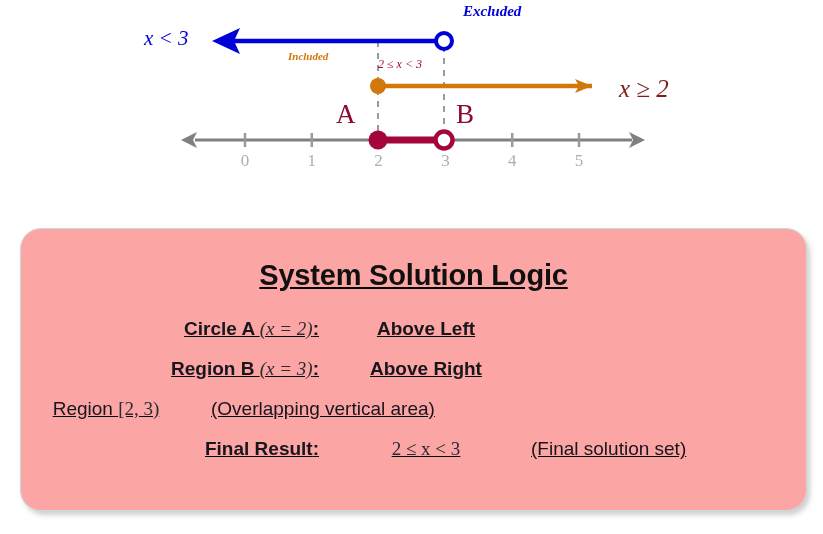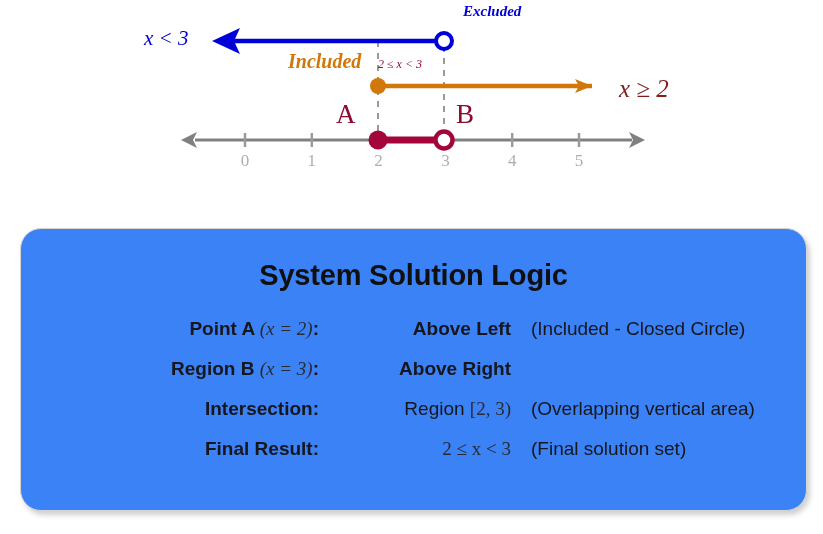--- a/index.html
+++ b/index.html
@@ -28,21 +28,21 @@
     font-size:21px;font-style:italic;
     color:#0000d8;
   }
   .lbl-excluded{
     left:463px;top:4px;
     font-size:15px;font-weight:bold;font-style:italic;
     color:#0000d8;
   }
   .lbl-included{
     left:288px;top:51px;
-    font-size:20px;font-weight:bold;font-style:italic;
+    font-size:11px;font-weight:bold;font-style:italic;
     color:#d2770a;
   }
   .lbl-orange-ineq{
     left:619px;top:76px;
     font-size:25px;font-style:italic;
     color:#7f1d1d;
   }
   .lbl-interval{
     left:378px;top:58px;
     font-size:12px;font-style:italic;
@@ -66,24 +66,25 @@
     transform:translateX(-50%);
     line-height:1;
   }
 
   
   #card{
     position:absolute;
     left:20px;top:228px;
     width:787px;height:283px;
     box-sizing:border-box;
-    background:#3b82f6;
+    background:#fca5a5;
     border:1.5px solid #d5d5d5;
     border-radius:21px;
     box-shadow:3px 4px 5px rgba(150,150,150,0.45);
+    text-decoration:underline;
   }
   #card-title{
     text-align:center;
     font-size:29px;
     font-weight:bold;
     color:#101010;
     margin-top:30px;
     letter-spacing:-0.2px;
   }
   #rows{
@@ -101,21 +102,21 @@
   .c-label{
     width:320px;
     text-align:right;
     font-weight:bold;
     padding-right:22px;
     box-sizing:border-box;
     white-space:nowrap;
   }
   .c-value{
     width:170px;
-    text-align:right;
+    text-align:center;
     font-weight:bold;
     white-space:nowrap;
   }
   .c-note{
     flex:1;
     text-align:left;
     padding-left:20px;
     white-space:nowrap;
     font-weight:normal;
   }
@@ -198,32 +199,30 @@
     <div class="tick-lbl" style="left:512.2px">4</div>
     <div class="tick-lbl" style="left:579px">5</div>
   </div>
 
   <div id="card">
     <div id="card-title">System Solution Logic</div>
 
     <div id="rows">
 
       <div class="row r-a">
-        <div class="c-label"><span>Point A </span><span class="mth">(x = 2)</span><span>:</span></div>
+        <div class="c-label"><span>Circle A </span><span class="mth">(x = 2)</span><span>:</span></div>
         <div class="c-value">Above Left</div>
-        <div class="c-note">(Included - Closed Circle)</div>
       </div>
 
       <div class="row r-b">
         <div class="c-label"><span>Region B </span><span class="mth">(x = 3)</span><span>:</span></div>
         <div class="c-value">Above Right</div>
       </div>
 
       <div class="row r-int">
-        <div class="c-label"><span>Intersection</span><span>:</span></div>
         <div class="c-value"><span>Region </span><span class="mth mth-up">[2, 3)</span></div>
         <div class="c-note">(Overlapping vertical area)</div>
       </div>
 
       <div class="row r-fin">
         <div class="c-label"><span>Final Result</span><span>:</span></div>
         <div class="c-value"><span class="mth mth-up">2 ≤ x &lt; 3</span></div>
         <div class="c-note">(Final solution set)</div>
       </div>
 

